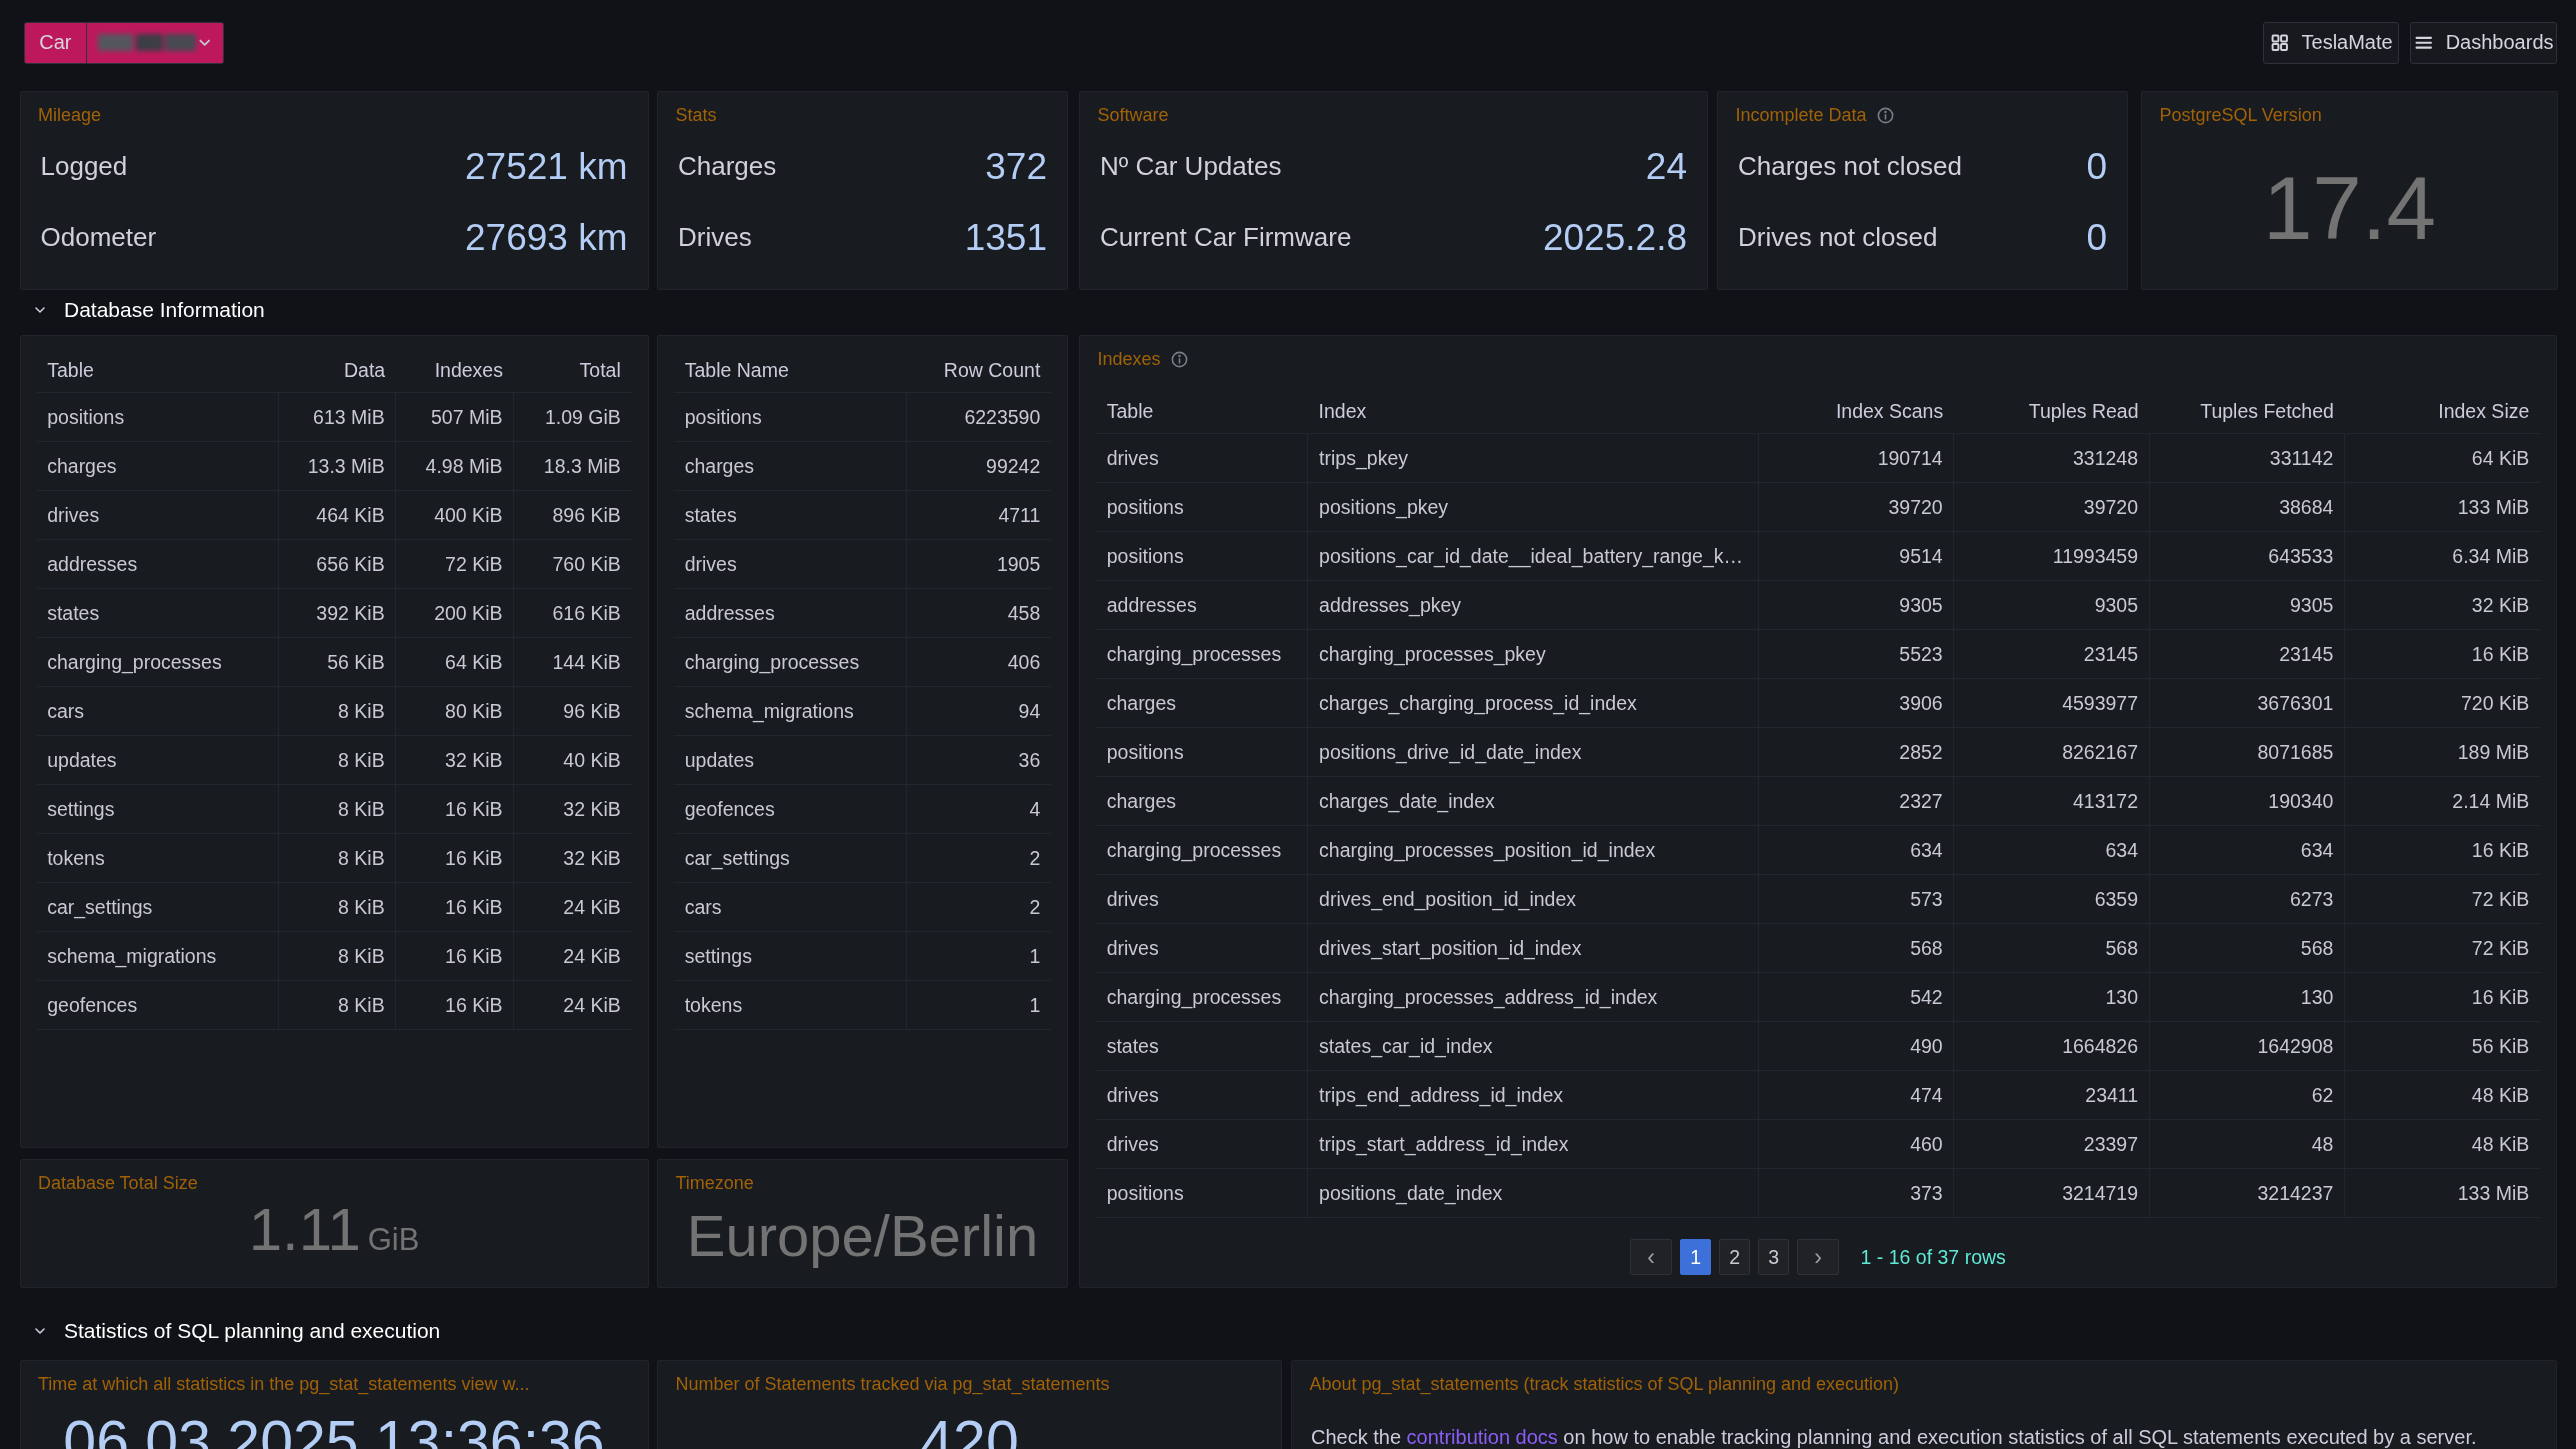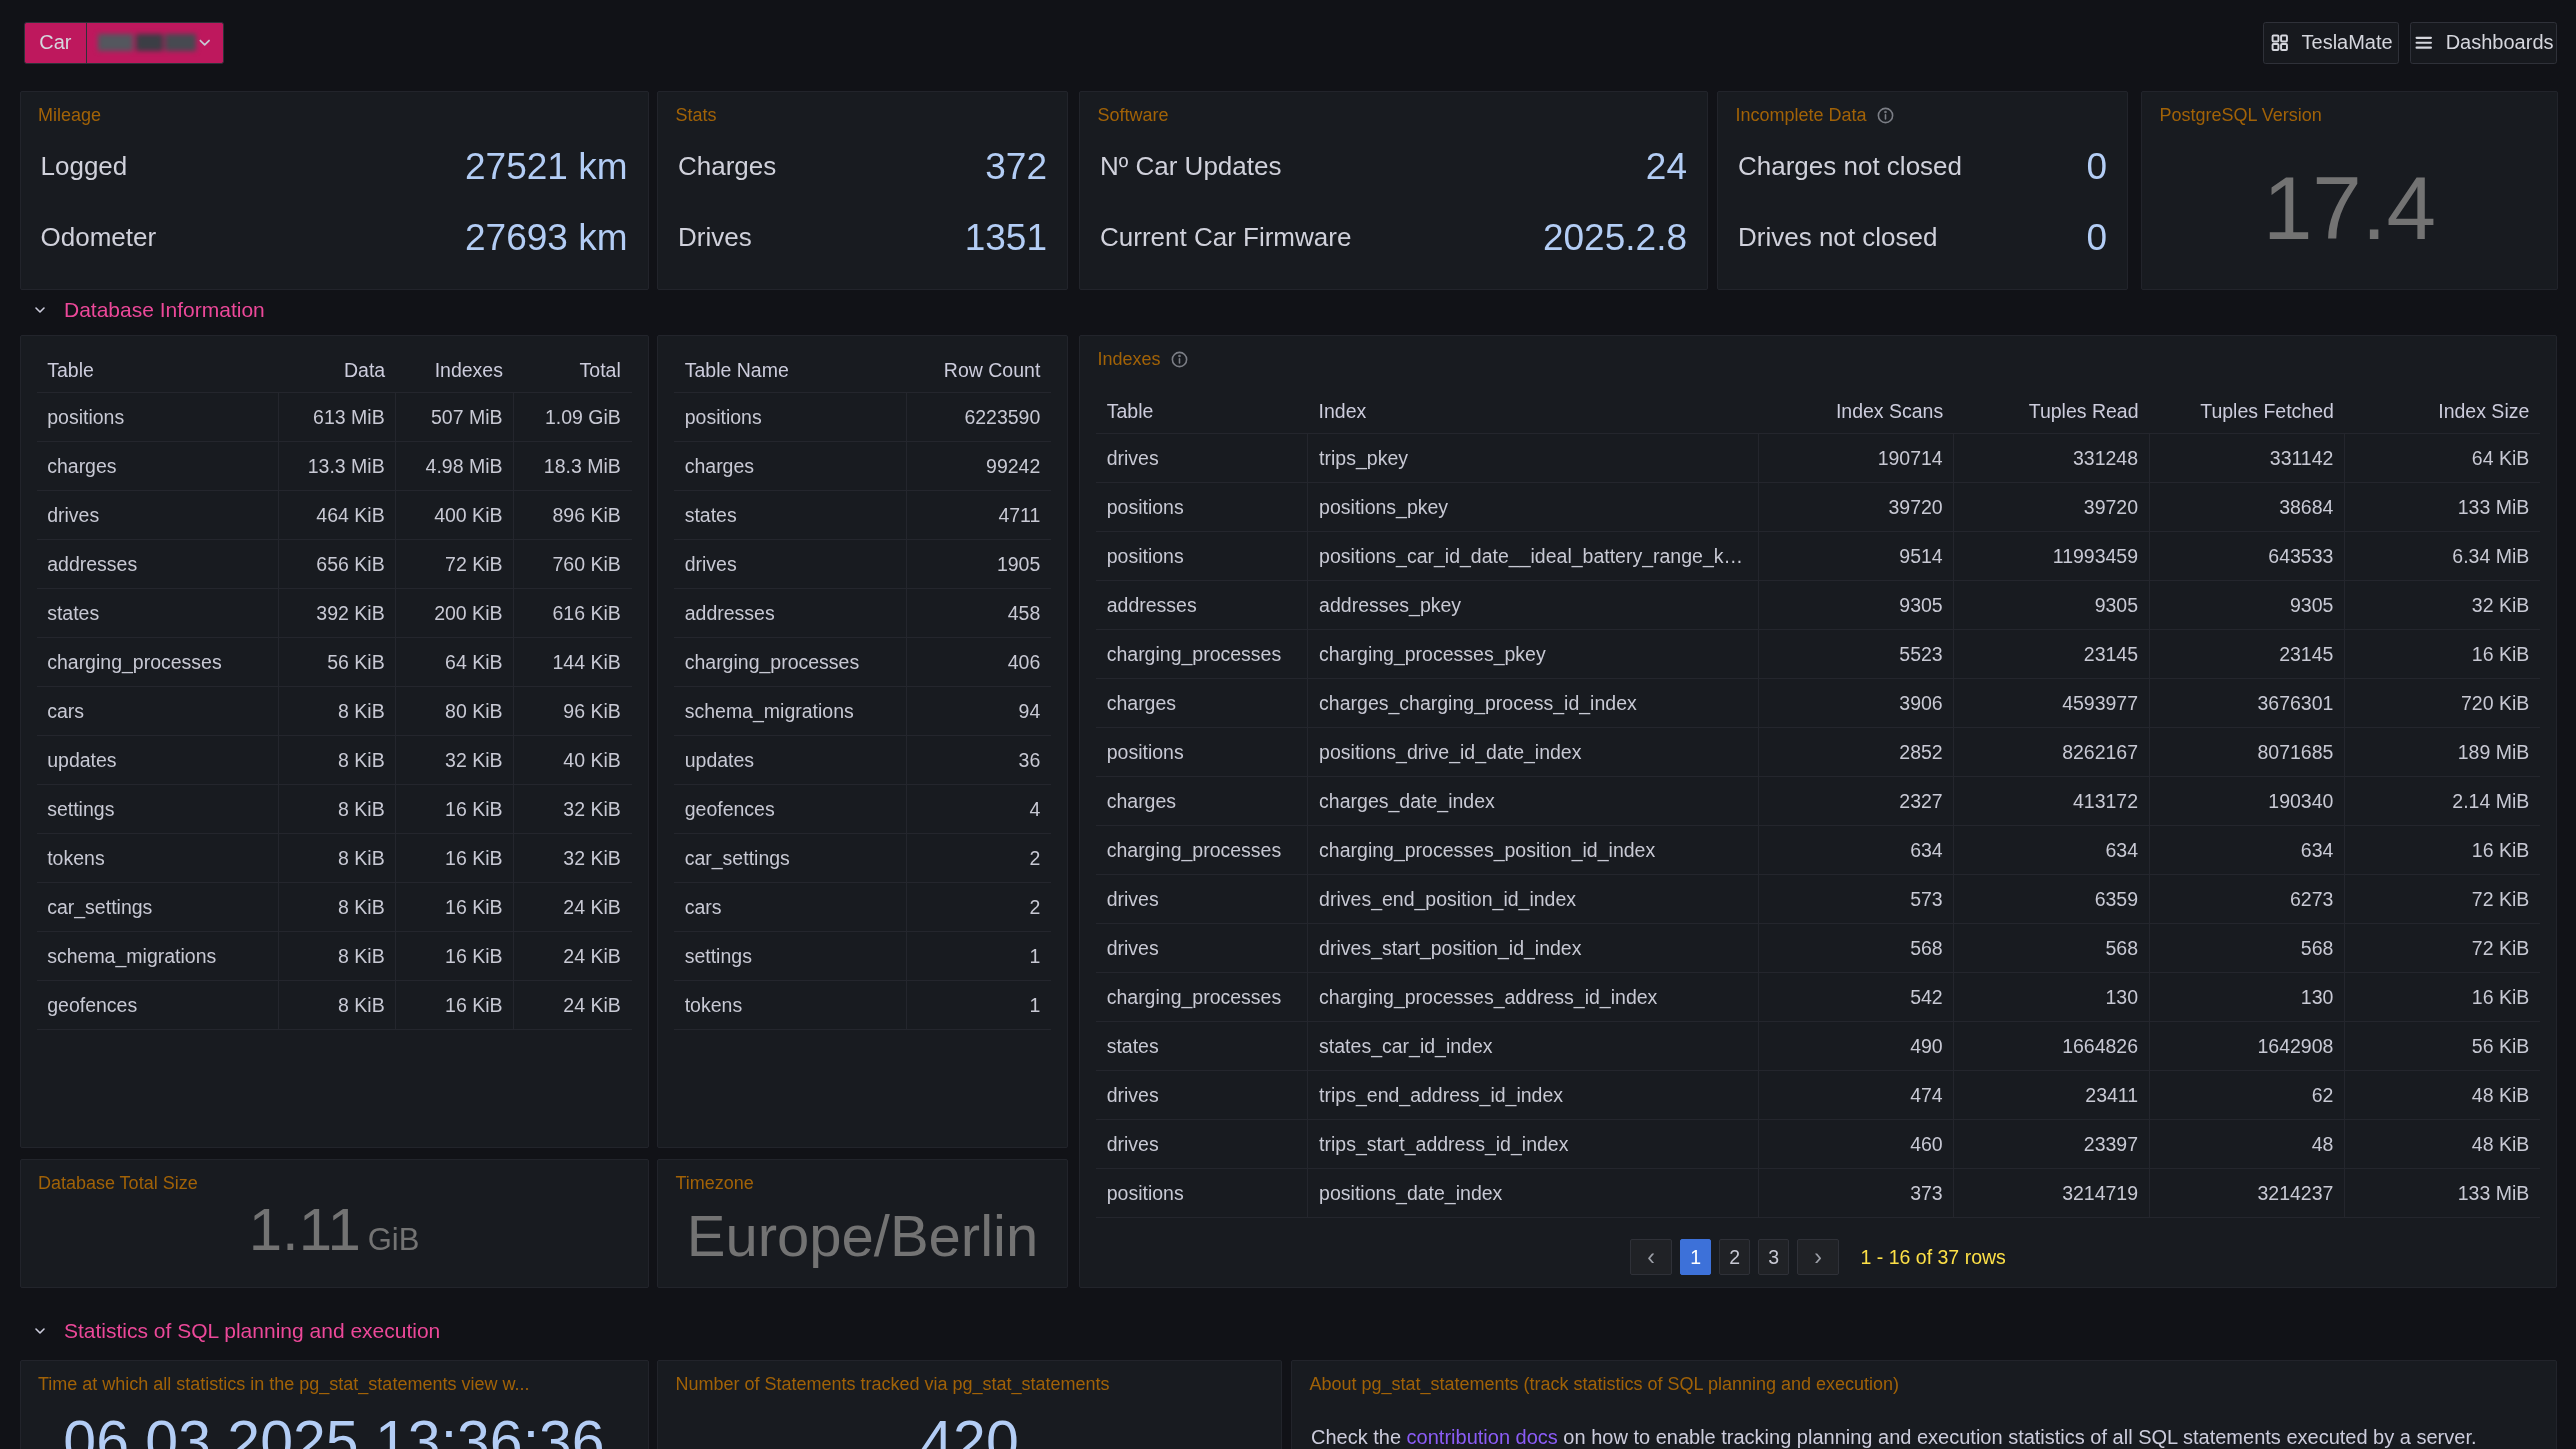--- a/index.html
+++ b/index.html
@@ -23,21 +23,21 @@
   .stat-rows{flex:1;display:flex;flex-direction:column;justify-content:space-around;padding:4px 20px 16px 20px;}
   .stat-row{display:flex;justify-content:space-between;align-items:center;}
   .stat-label{font-size:26px;color:#D0D1DB;}
   .stat-value{font-size:37px;color:#B3CDF5;font-weight:500;white-space:nowrap;}
   .big-center{flex:1;display:flex;align-items:center;justify-content:center;color:#737373;font-weight:400;}
   .pg-version{font-size:89px;}
   .db-size{font-size:60px;}
   .db-size .unit{font-size:31px;margin-left:6.7px;}
   .tz-value{font-size:58px;}
   
-  .section{position:absolute;display:flex;align-items:center;gap:16px;font-size:21px;font-weight:500;color:#ec4899;}
+  .section{position:absolute;display:flex;align-items:center;gap:16px;font-size:21px;font-weight:500;color:#ffffff;}
   .chev{display:inline-flex;}
   
   .tbl-wrap{padding:13.4px 16px 0 16px;flex:0 0 auto;}
   table{width:100%;border-collapse:collapse;table-layout:fixed;}
   th{height:43px;font-size:19.5px;font-weight:500;color:#CCCCDC;text-align:left;padding:0 10.7px;white-space:nowrap;overflow:hidden;}
   td{height:48px;font-size:19.5px;color:#C8C9D4;padding:0 10.7px;border-top:0.7px solid #24262D;
      white-space:nowrap;overflow:hidden;text-overflow:ellipsis;}
   tbody tr:last-child td{border-bottom:0.7px solid #24262D;}
   td:not(:last-child){border-right:0.7px solid #24262D;}
   .t-sizes th:nth-child(1){width:37%;}
@@ -50,21 +50,21 @@
   .t-idx th:nth-child(n+3),.t-idx td:nth-child(n+3){text-align:right;}
   
   .pagination{margin-top:auto;padding:0 16px 12px 16px;display:flex;align-items:center;justify-content:center;gap:8px;flex:0 0 auto;}
   .pg-btn,.pg-nav{
     box-sizing:border-box;height:36px;min-width:31px;padding:0 8px;
     background:#202226;border:0.7px solid #2F3138;border-radius:2px;
     color:#C8C9D4;font-size:19.5px;font-family:inherit;display:flex;align-items:center;justify-content:center;cursor:pointer;
   }
   .pg-nav{min-width:42px;color:#9DA0A8;font-size:23px;}
   .pg-btn.active{background:#3D71D9;border-color:#3D71D9;color:#FFFFFF;}
-  .pg-summary{margin-left:13.4px;font-size:19.5px;color:#fde047;}
+  .pg-summary{margin-left:13.4px;font-size:19.5px;color:#5eead4;}
   .pages{display:flex;gap:8px;}
   
   .car-picker{position:absolute;left:23.5px;top:21.5px;height:42px;display:flex;box-sizing:border-box;
     background:#be185d;border:0.7px solid #2F3139;border-radius:2.7px;}
   .car-label{display:flex;align-items:center;padding:0 14.8px;font-size:20px;color:#D5D6DD;border-right:0.7px solid #2F3139;}
   .car-value{width:114px;display:flex;align-items:center;padding:0 10.7px;gap:0;position:relative;}
   .blurwrap{display:flex;align-items:center;gap:2.7px;filter:blur(2.7px);}
   .blur-block{height:17.4px;border-radius:1.3px;}
   .car-chevron{margin-left:auto;display:flex;}
   .top-btn{position:absolute;top:21.5px;height:42px;box-sizing:border-box;display:flex;align-items:center;justify-content:center;gap:10.7px;

